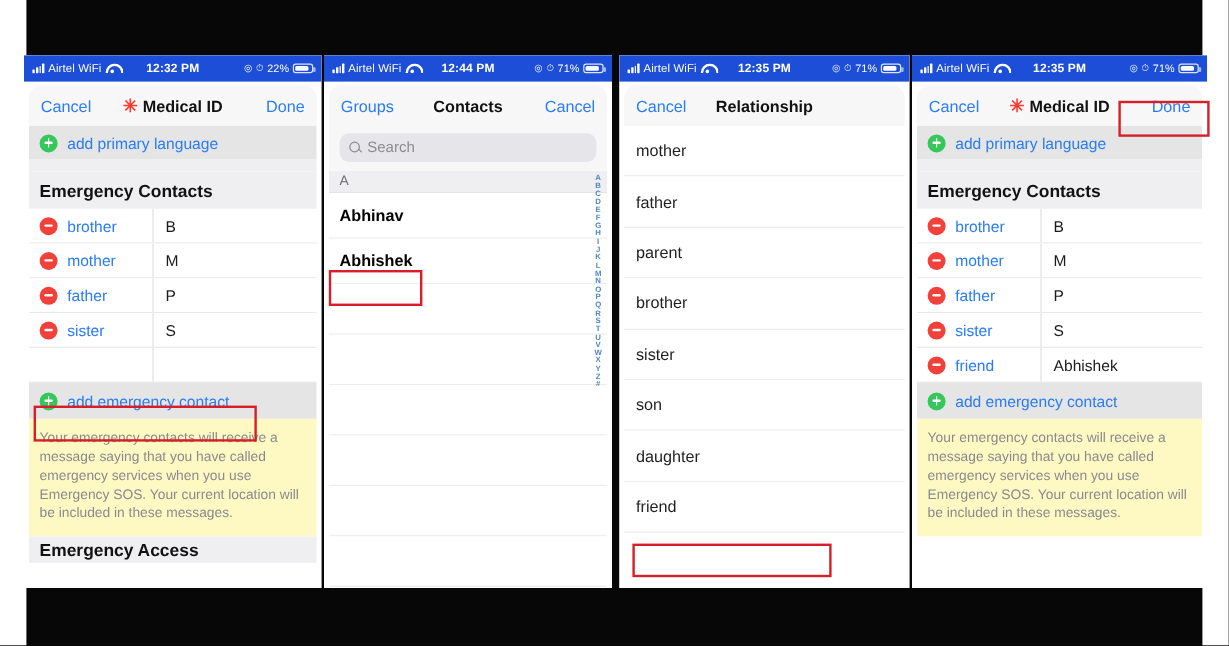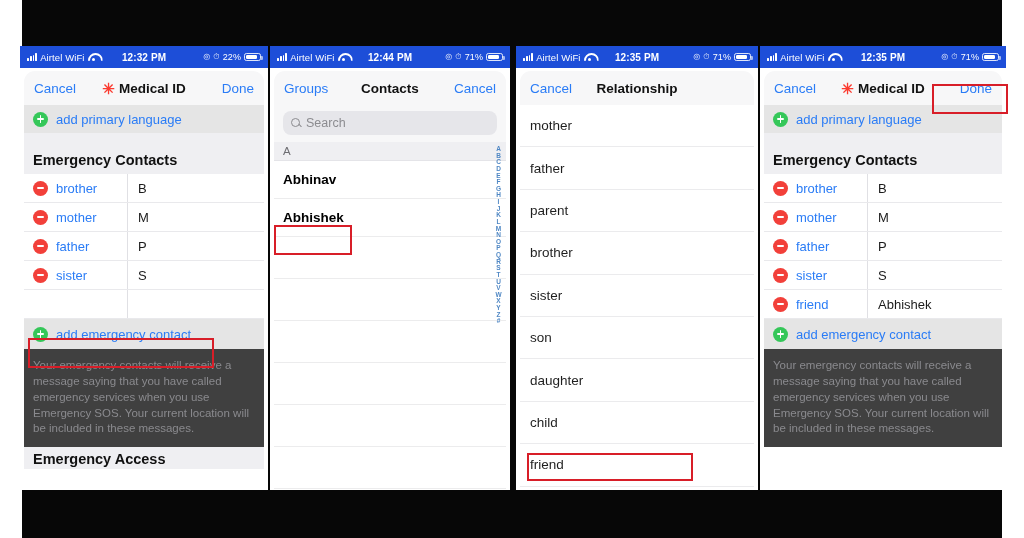--- a/index.html
+++ b/index.html
@@ -153,21 +153,21 @@
     width: 104px; flex: 0 0 104px;
     display: flex; align-items: center; padding-left: 9px;
     border-right: 1px solid #e0e0e4;
   }
   .crow .c2 { flex: 1 1 auto; display: flex; align-items: center; padding-left: 10px; font-size: 13px; color: #1b1b1b; }
   .crow.blank .c1 { border-right: 1px solid #e0e0e4; }
 
   .footnote {
     padding: 9px 9px 10px 9px;
     font-size: 11.5px; line-height: 1.38; color: #8a8a8e;
-    background: #404040;
+    background: #fef9c3;
   }
   .footer-hd {
     padding: 4px 9px 2px 9px;
     font-size: 14.5px; font-weight: 700; color: #111;
     background: #efeff2;
   }
 
   
   .searchwrap { padding: 6px 9px 7px 9px; background: #f7f7f8; }
   .searchbox {
@@ -420,21 +420,20 @@
           </span>
       </div>
       <div class="body">
         <div class="rel-row">mother</div>
         <div class="rel-row">father</div>
         <div class="rel-row">parent</div>
         <div class="rel-row">brother</div>
         <div class="rel-row">sister</div>
         <div class="rel-row">son</div>
         <div class="rel-row">daughter</div>
-        <div class="rel-row">child</div>
         <div class="rel-row">friend</div>
       </div>
     </div>
   </div>
 
   <div class="panel p4">
     <div class="statusbar">
       <div class="sb-left">
         <span class="bars">
             <i></i>

